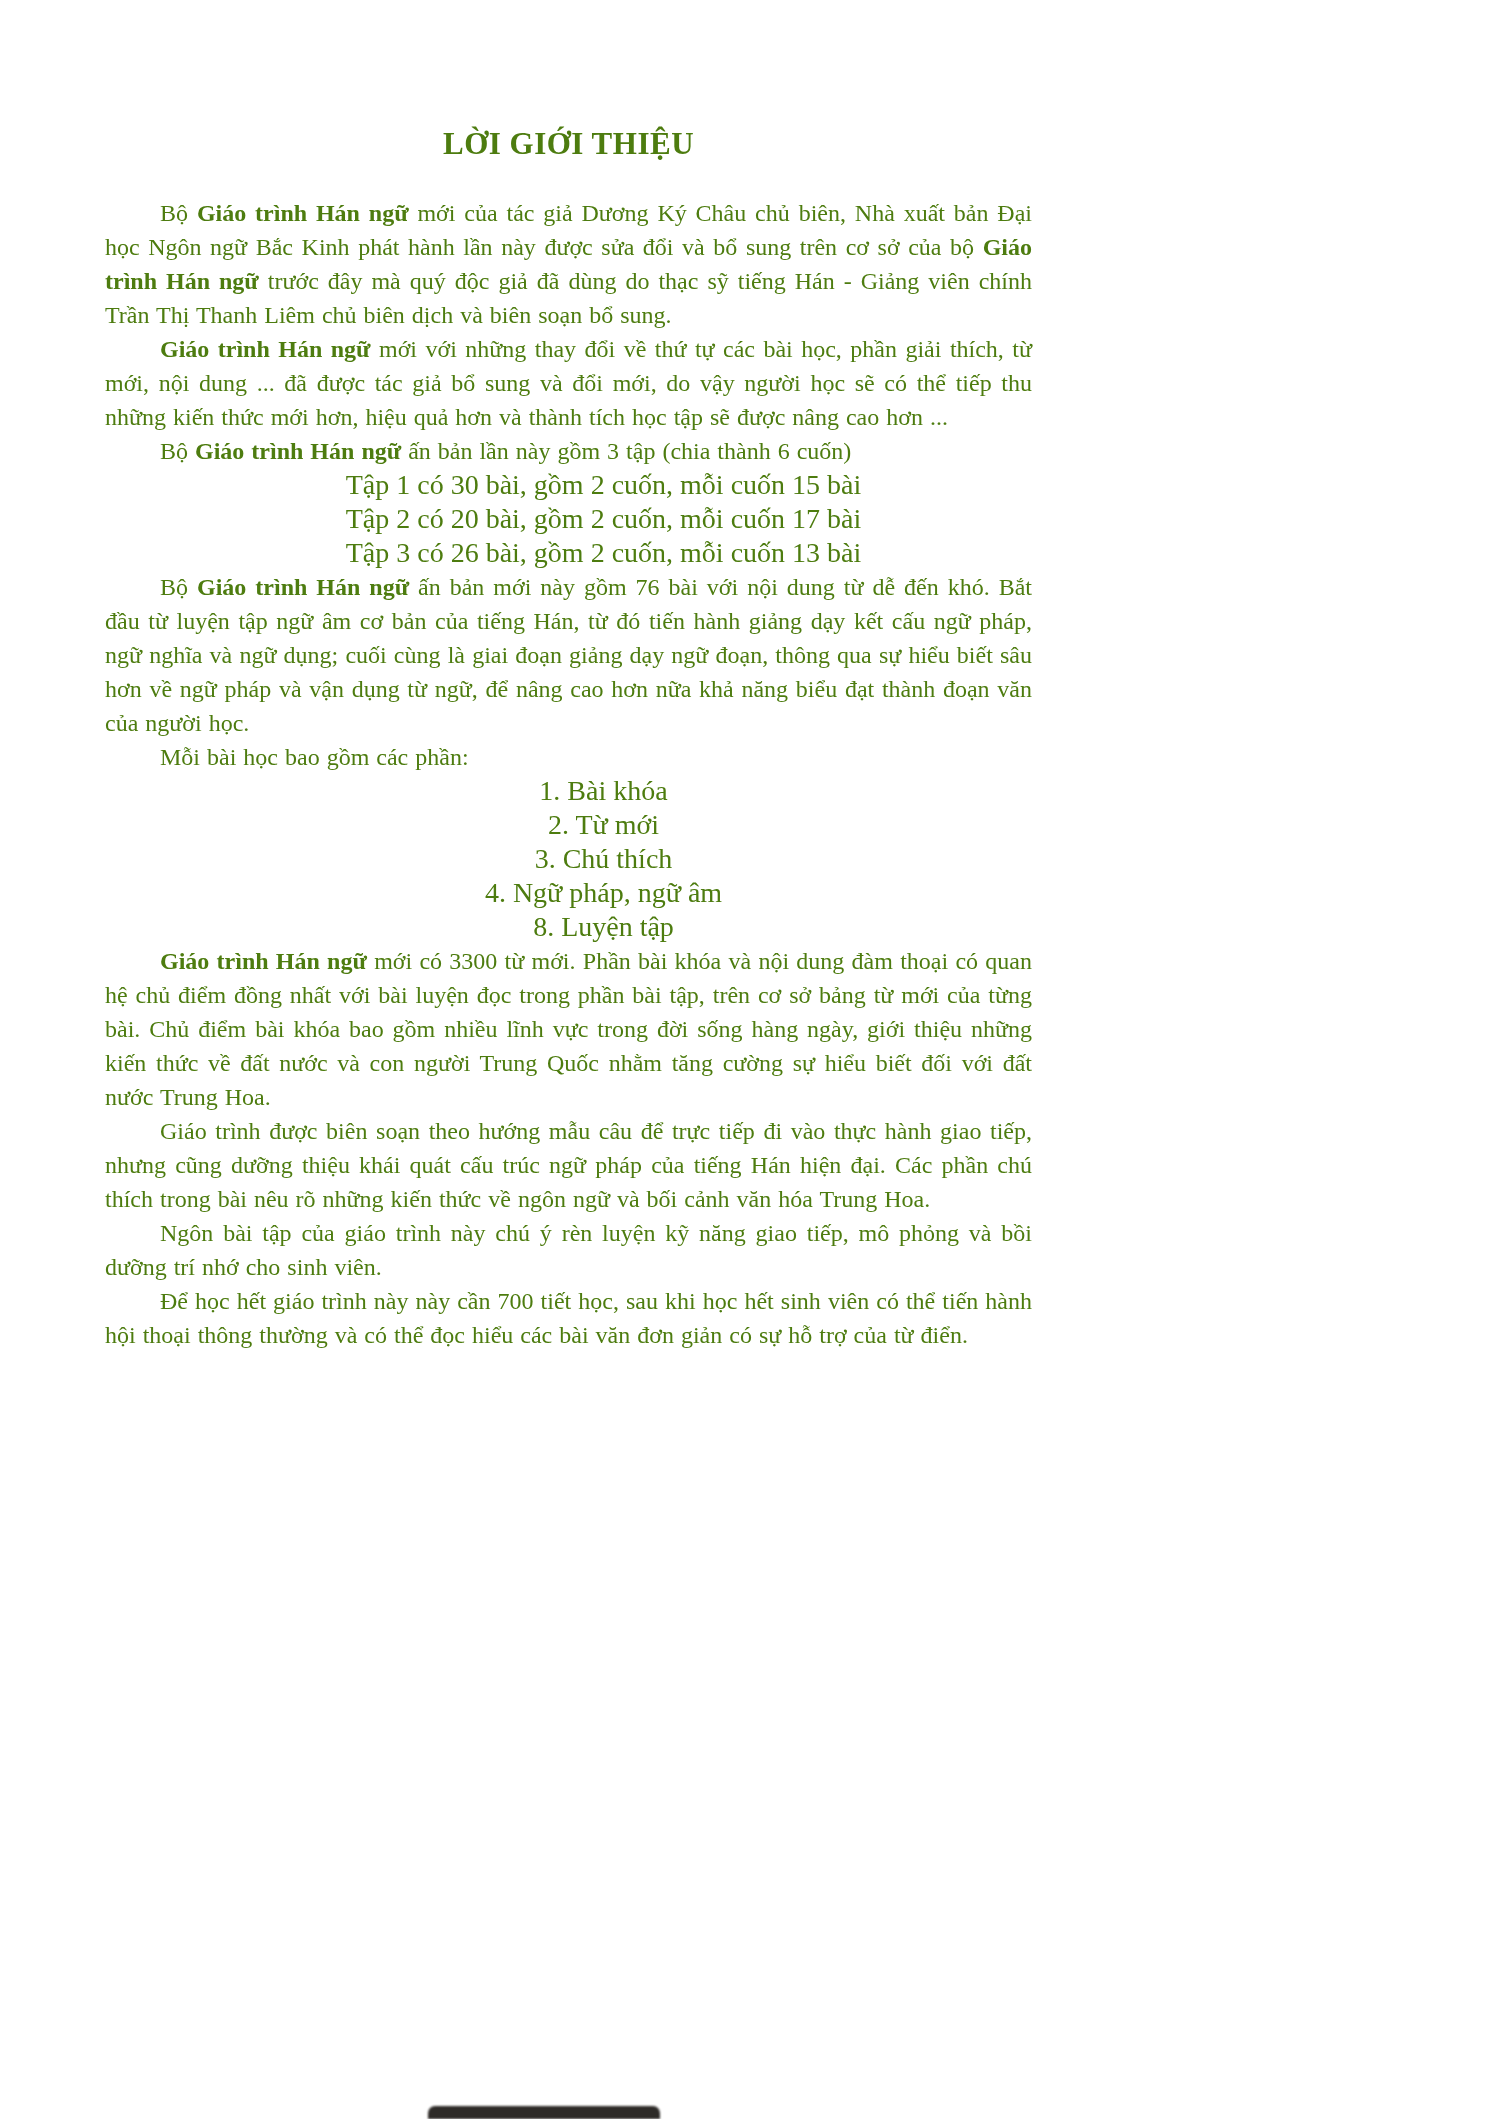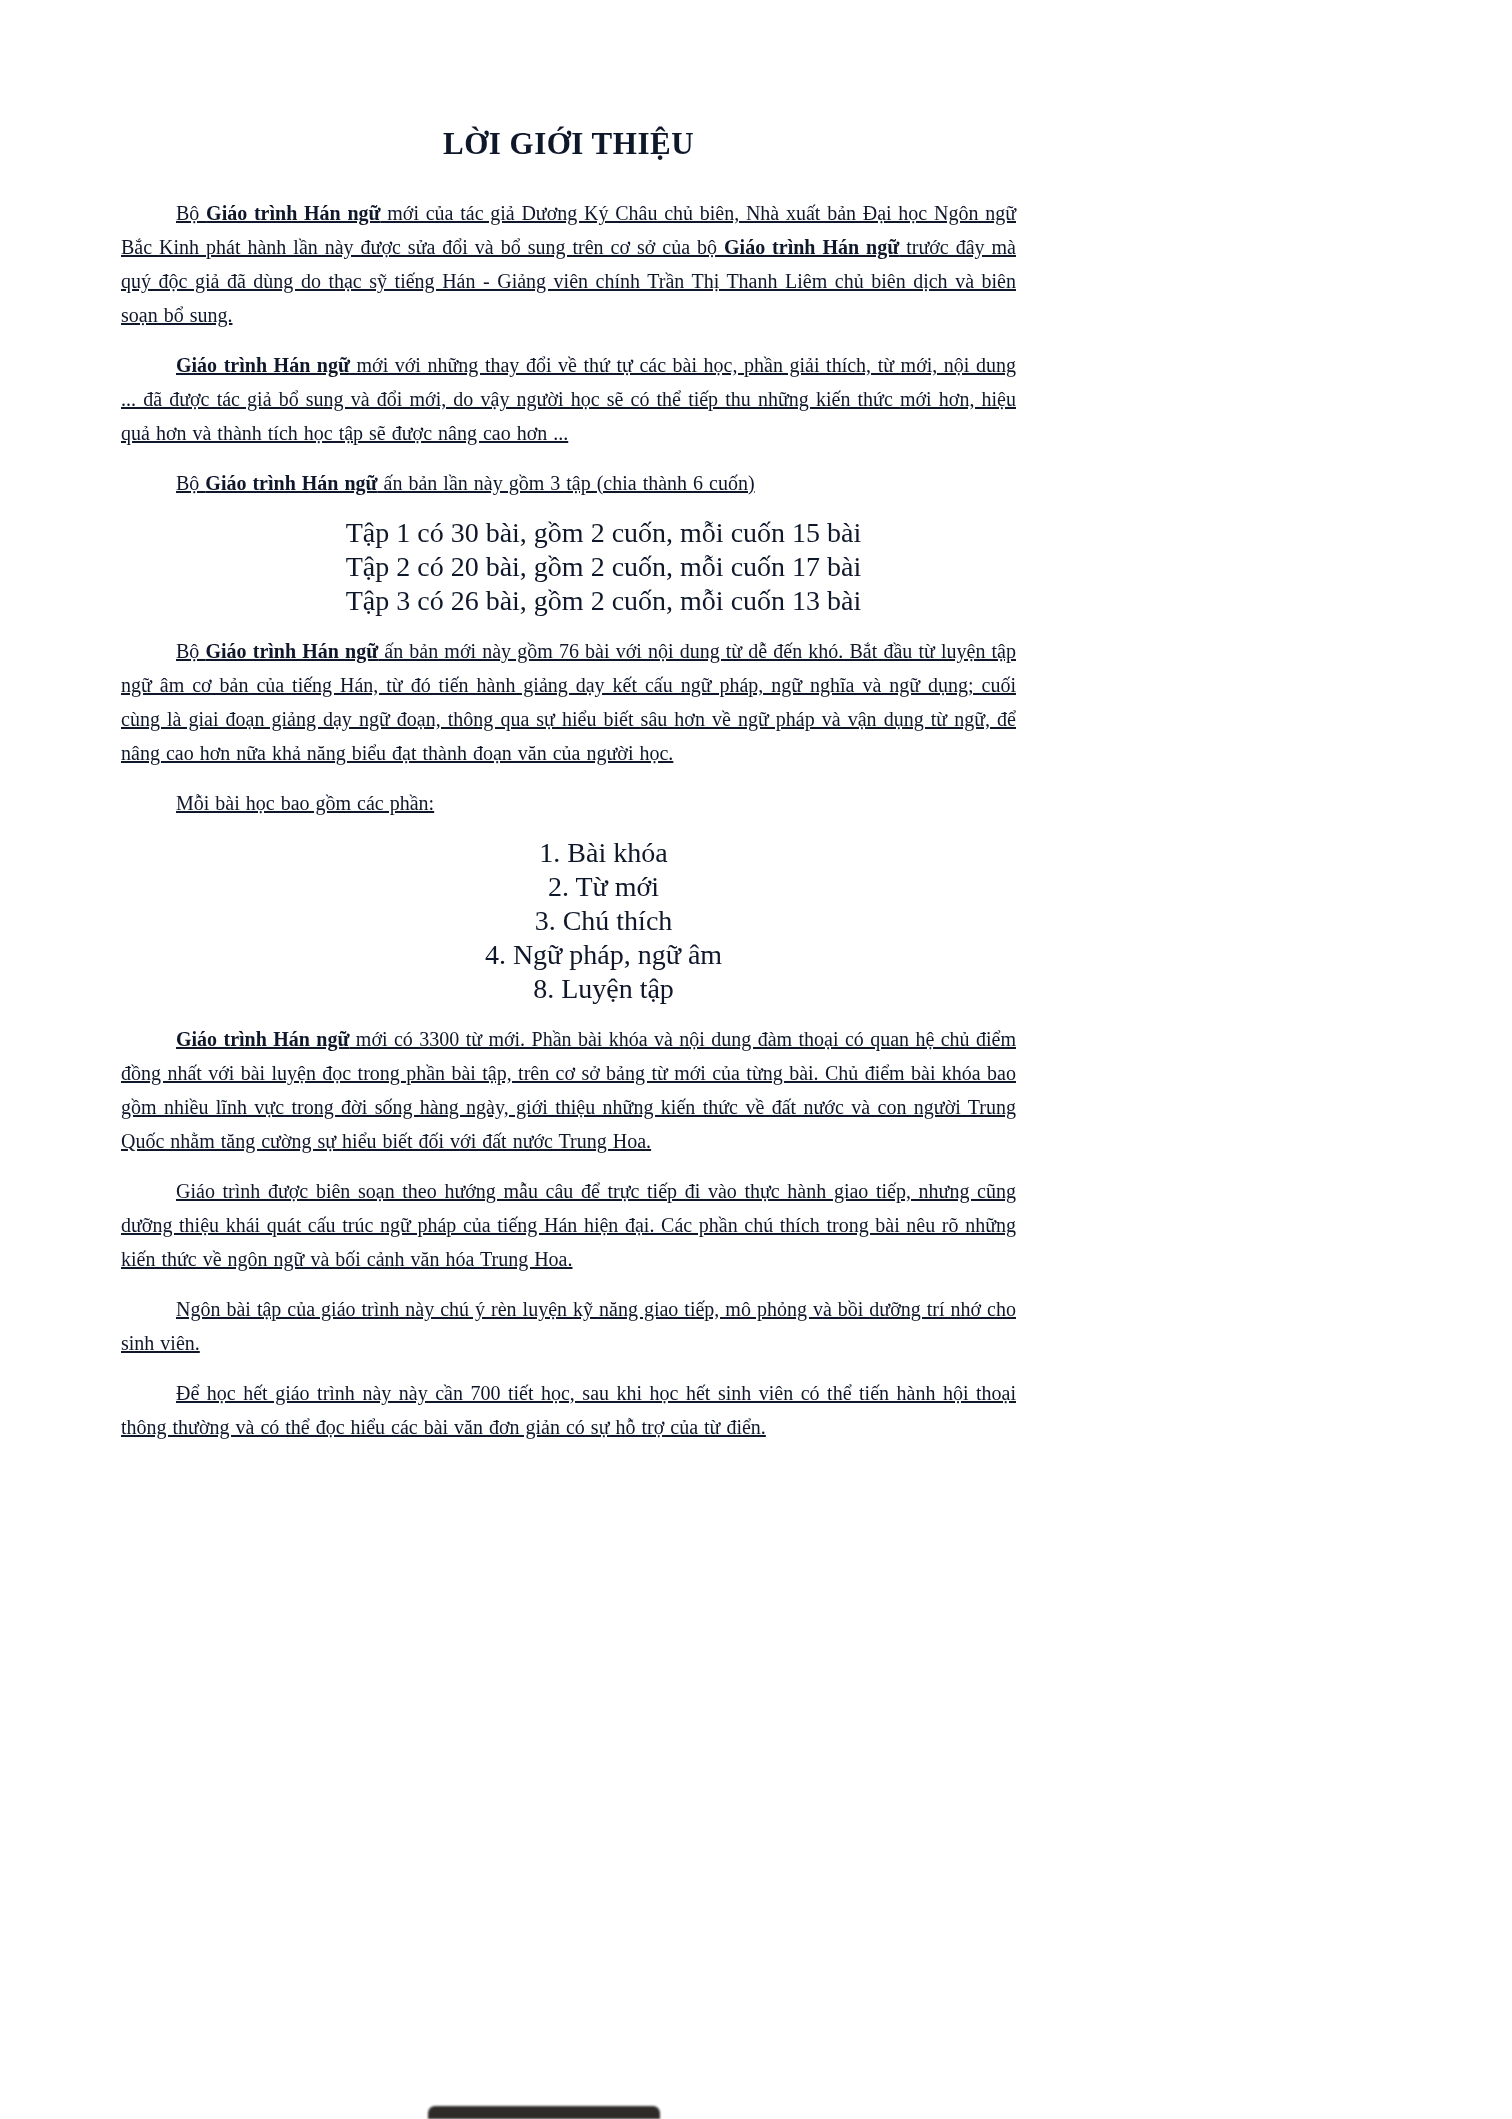--- a/index.html
+++ b/index.html
@@ -6,41 +6,40 @@
     margin: 0;
     padding: 0;
     background: #e8e8e8;
   }
   .page {
     position: relative;
     width: 1512px;
     height: 2119px;
     margin: 0 auto;
     background: #ffffff;
-    color: #0f172a;
+    color: #4d7c0f;
     font-family: "Liberation Serif", "DejaVu Serif", serif;
     box-sizing: border-box;
     padding: 126px 480px 0 105px;
     overflow: hidden;
   }
   .title {
     font-size: 31px;
     font-weight: bold;
     text-align: center;
     margin: 0 0 34px 0;
     letter-spacing: 0.5px;
   }
   .para {
-    font-size: 20px;
+    font-size: 24px;
     line-height: 34px;
     text-align: justify;
     text-indent: 55px;
-    margin: 16px;
+    margin: 0;
     word-spacing: 1px;
-    text-decoration: underline;
   }
   .para b {
     font-weight: bold;
   }
   .sublist {
     margin: 0 0 0 70px;
   }
   .list-line {
     font-size: 28px;
     line-height: 34px;

